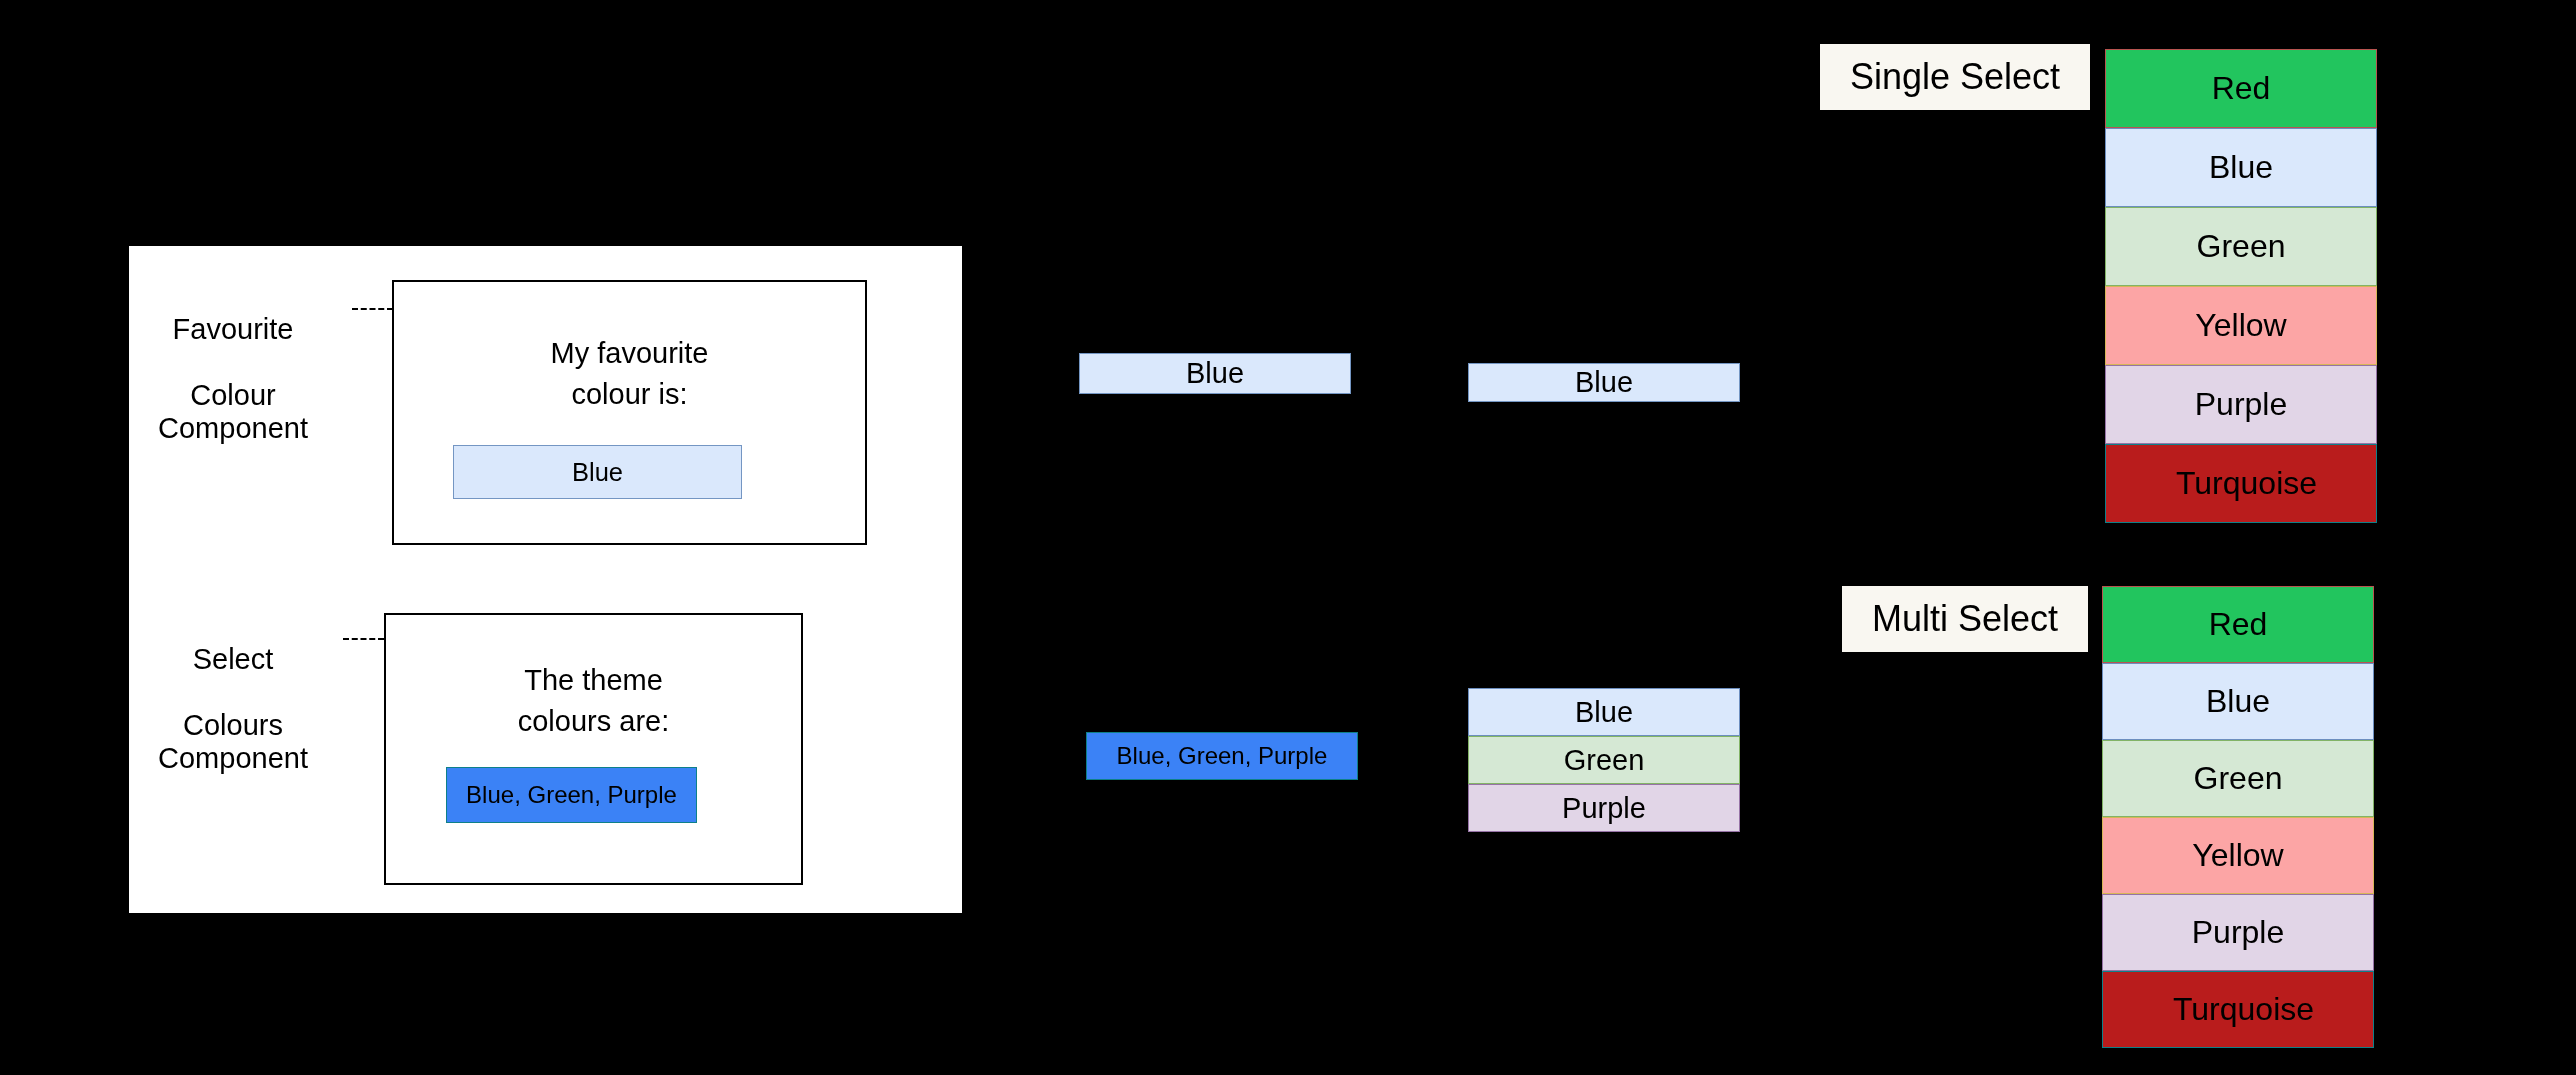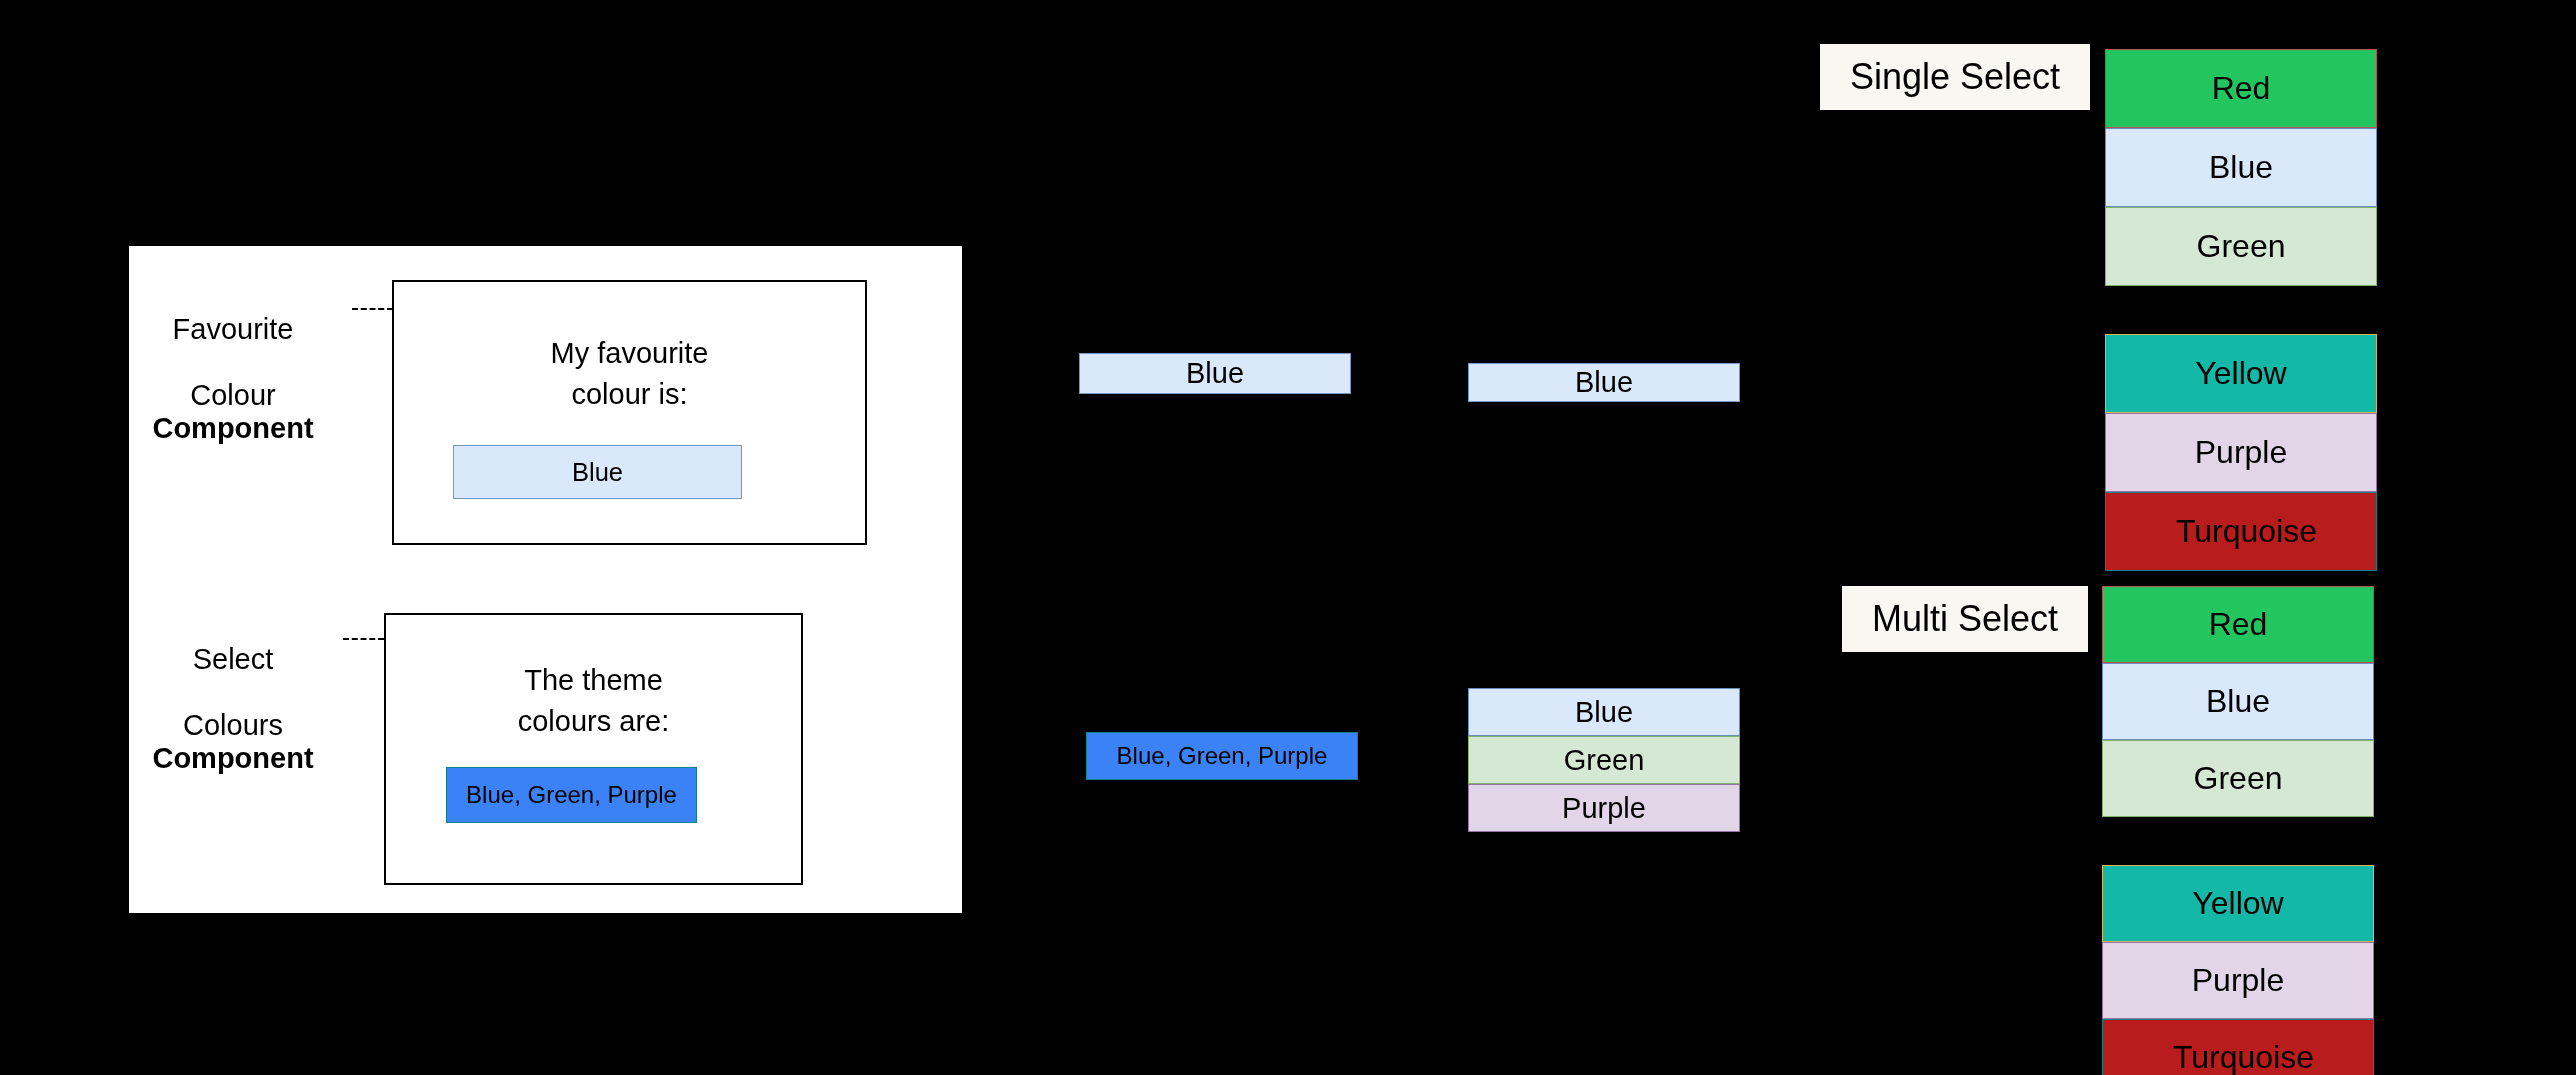--- a/index.html
+++ b/index.html
@@ -30,21 +30,21 @@
 
   
   .leader-label {
     position: absolute;
     text-align: center;
     color: #000000;
     font-size: 29px;
     line-height: 33px;
     white-space: pre-line;
   }
-  .leader-label .bold { font-weight: bold; display: block; }
+  .leader-label .bold { font-weight: normal; display: block; }
 
   .dash {
     position: absolute;
     border-top: 2.5px dashed #000000;
     height: 0;
   }
 
   
   .component-box {
     position: absolute;
@@ -93,21 +93,21 @@
     align-items: center;
     justify-content: center;
     color: #000000;
     text-align: center;
     border-width: 1.7px;
     border-style: solid;
   }
   .sw-red        { background: #22c55e; border-color: #b85450; }
   .sw-blue       { background: #dae8fc; border-color: #6c8ebf; }
   .sw-green      { background: #d5e8d4; border-color: #82b366; }
-  .sw-yellow     { background: #14b8a6; border-color: #d6b656; margin-top: 48px; }
+  .sw-yellow     { background: #fca5a5; border-color: #d6b656; }
   .sw-purple     { background: #e1d5e7; border-color: #9673a6; }
   .sw-turquoise  { background: #b91c1c; border-color: #0e8088; padding-left: 11px; }
 
   
   .section-label {
     position: absolute;
     background: #f9f7f1;
     color: #000000;
     display: flex;
     align-items: center;

